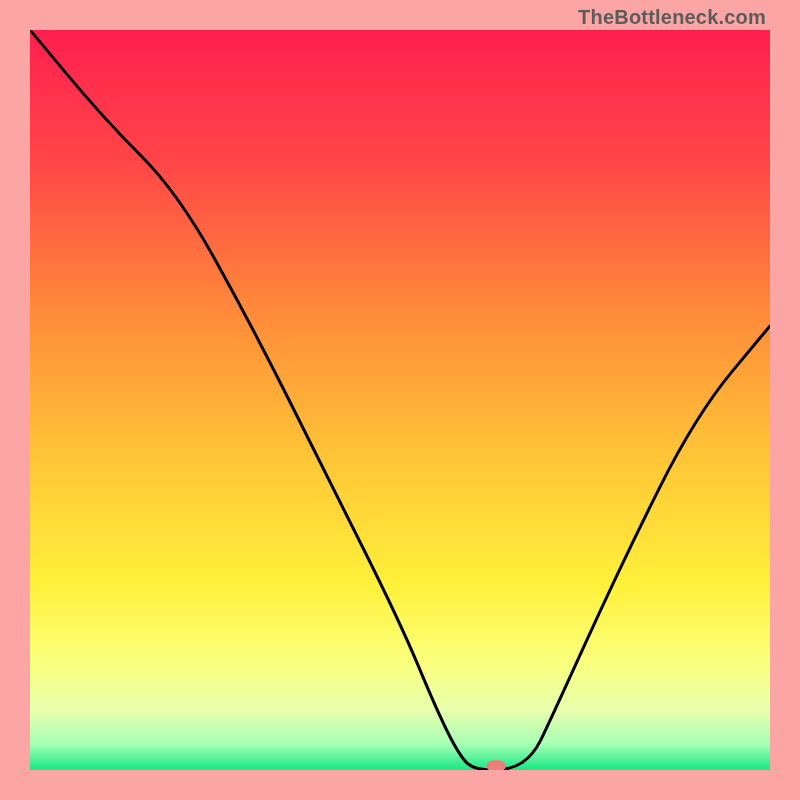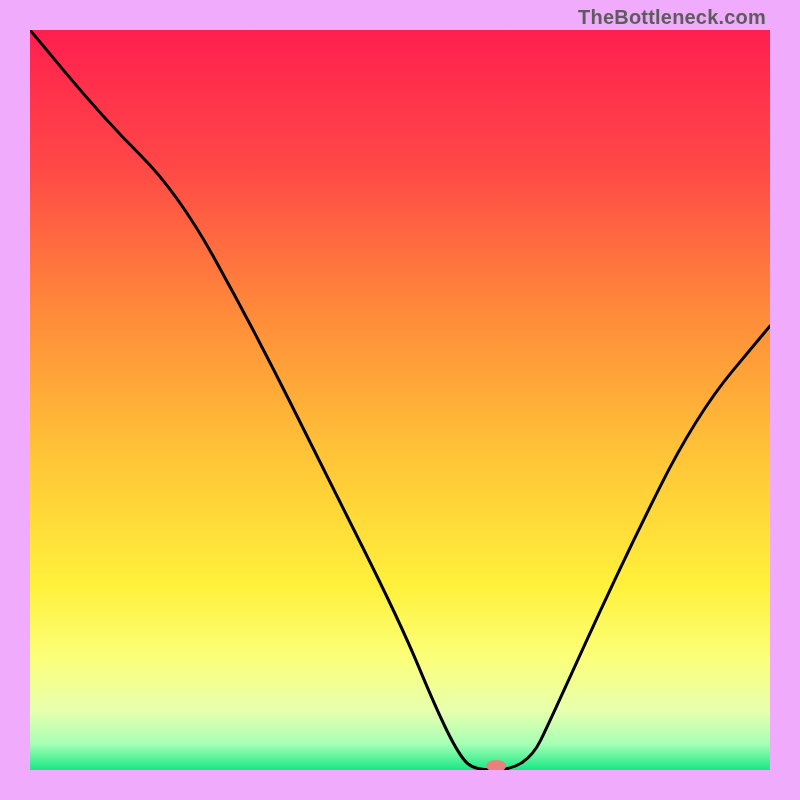--- a/index.html
+++ b/index.html
@@ -9,21 +9,21 @@
     height: 800px;
     background: #000;
     overflow: hidden;
   }
   .frame {
     position: absolute;
     left: 0;
     top: 0;
     width: 800px;
     height: 800px;
-    background: #f0abfc;
+    background: #fca5a5;
   }
   .plot-area {
     position: absolute;
     left: 30px;
     top: 30px;
     width: 740px;
     height: 740px;
   }
   .gradient-bg {
     position: absolute;

